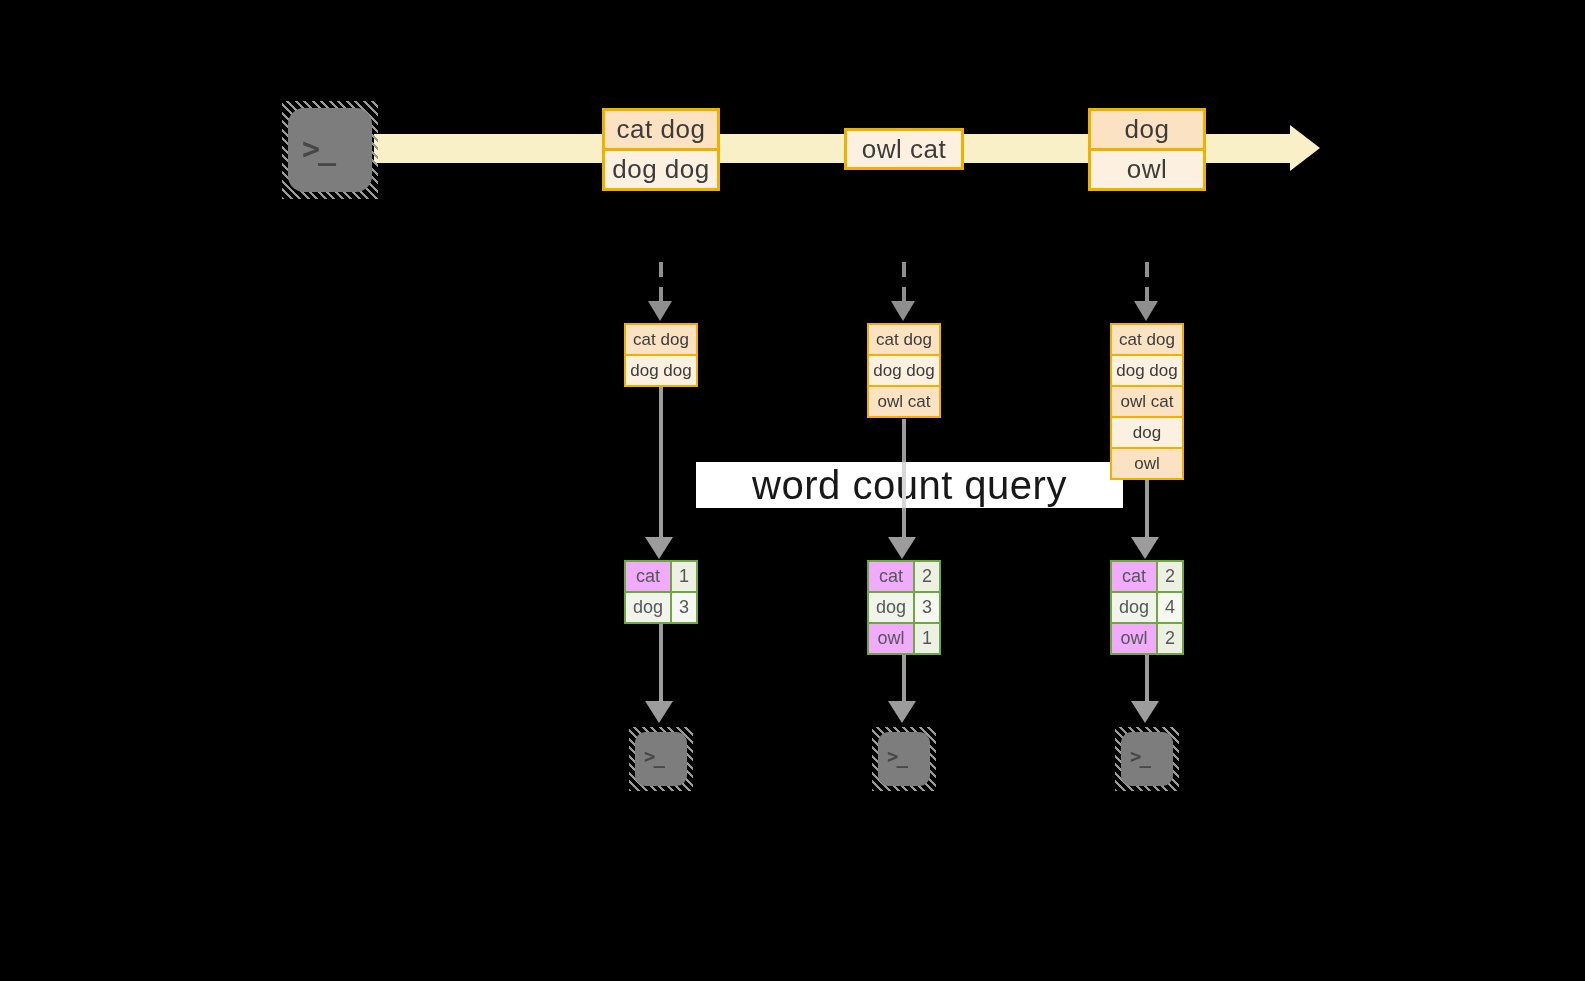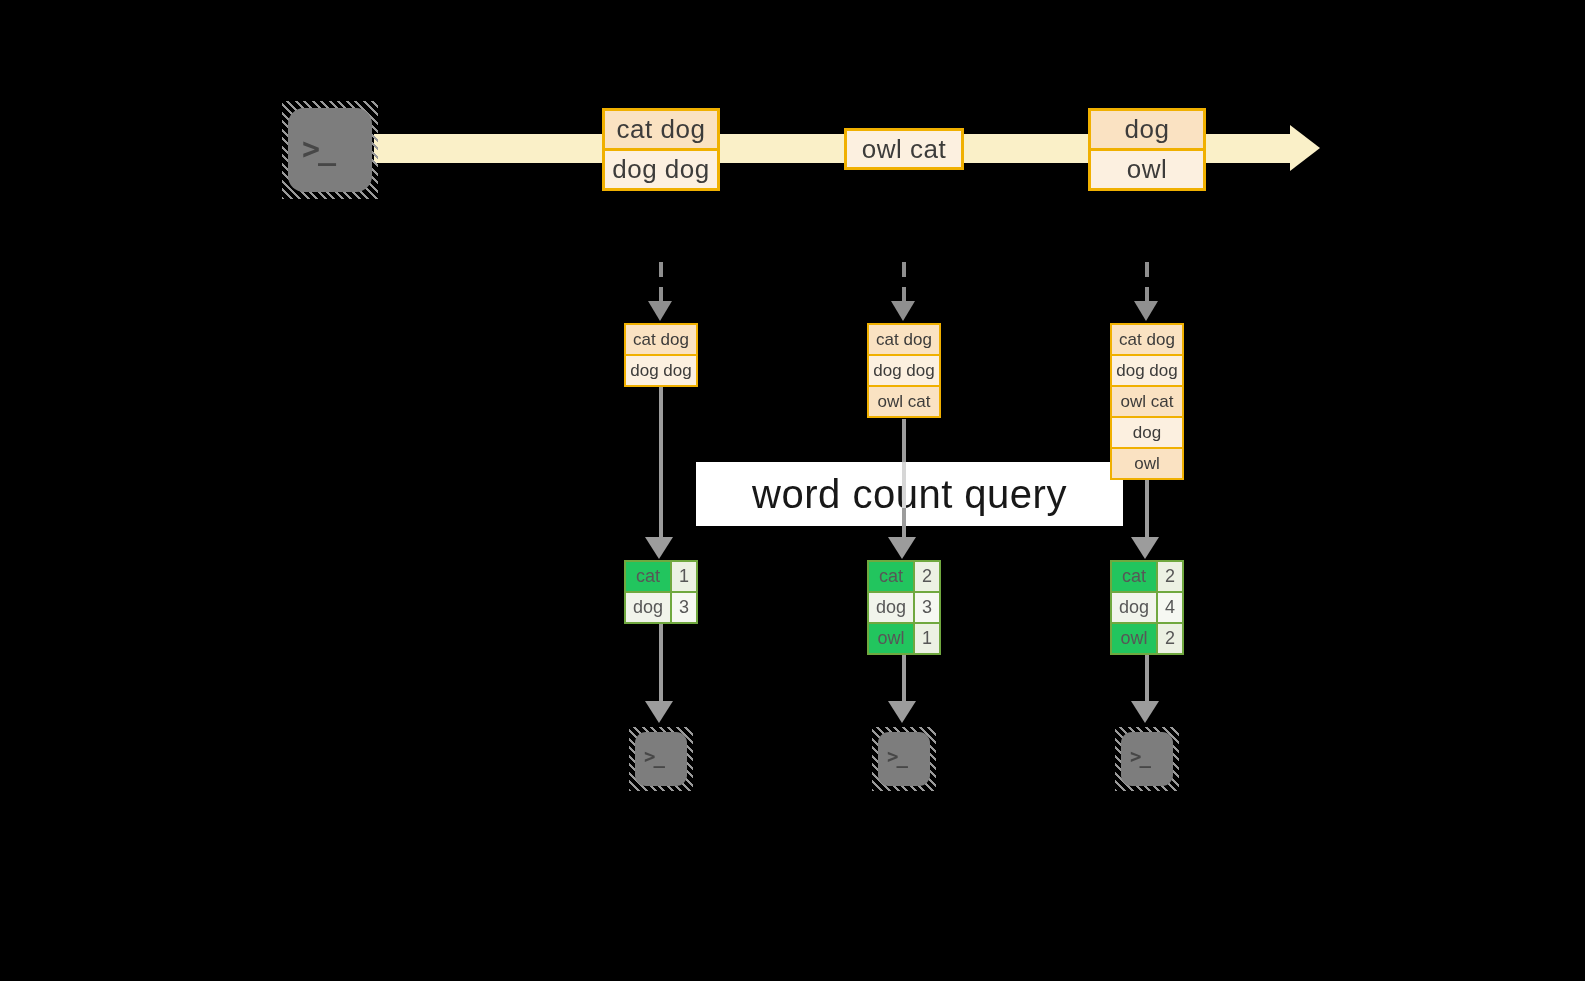--- a/index.html
+++ b/index.html
@@ -36,21 +36,21 @@
   
   .count-table{
     position:absolute;background:#70a83f;z-index:3;
     display:grid;grid-template-columns:44px 24px;gap:2px;padding:2px;box-sizing:border-box;
     grid-auto-rows:29px;
   }
   .count-table .cell{
     display:flex;align-items:center;justify-content:center;
     font-size:18px;color:#575757;
   }
-  .gw-odd{background:#22c55e;}   .gc-odd{background:#ecf1e3;}
+  .gw-odd{background:#f0abfc;}   .gc-odd{background:#ecf1e3;}
   .gw-even{background:#f1f4eb;}  .gc-even{background:#f6f8f2;}
   
   .vline{position:absolute;width:4px;background:#9c9c9c;z-index:2;}
   .vline-light{position:absolute;width:4px;background:#d6d6d6;z-index:2;}
   .dline{
     position:absolute;width:4px;z-index:2;
     background:repeating-linear-gradient(to bottom,#8f8f8f 0 15px,transparent 15px 25px);
   }
   .tri-down{
     position:absolute;width:0;height:0;z-index:2;
@@ -123,21 +123,21 @@
     <div class="row peach">owl cat</div>
   </div>
   <div class="gold-box-sm" style="left:1110px;top:323px;width:74px;">
     <div class="row peach">cat dog</div>
     <div class="row cream">dog dog</div>
     <div class="row peach">owl cat</div>
     <div class="row cream">dog</div>
     <div class="row peach">owl</div>
   </div>
 
-  <div class="query-band" style="left:696px;top:462px;width:427px;height:64px;">
+  <div class="query-band" style="left:696px;top:462px;width:427px;height:46px;">
     <span>word count query</span>
   </div>
 
   <div class="vline" style="left:659px;top:387px;height:151px;"></div>
   <div class="tri-down" style="left:645px;top:537px;"></div>
 
   <div class="vline" style="left:902px;top:419px;height:119px;"></div>
   <div class="vline-light" style="left:902px;top:462px;height:46px;"></div>
   <div class="tri-down" style="left:888px;top:537px;"></div>
 

